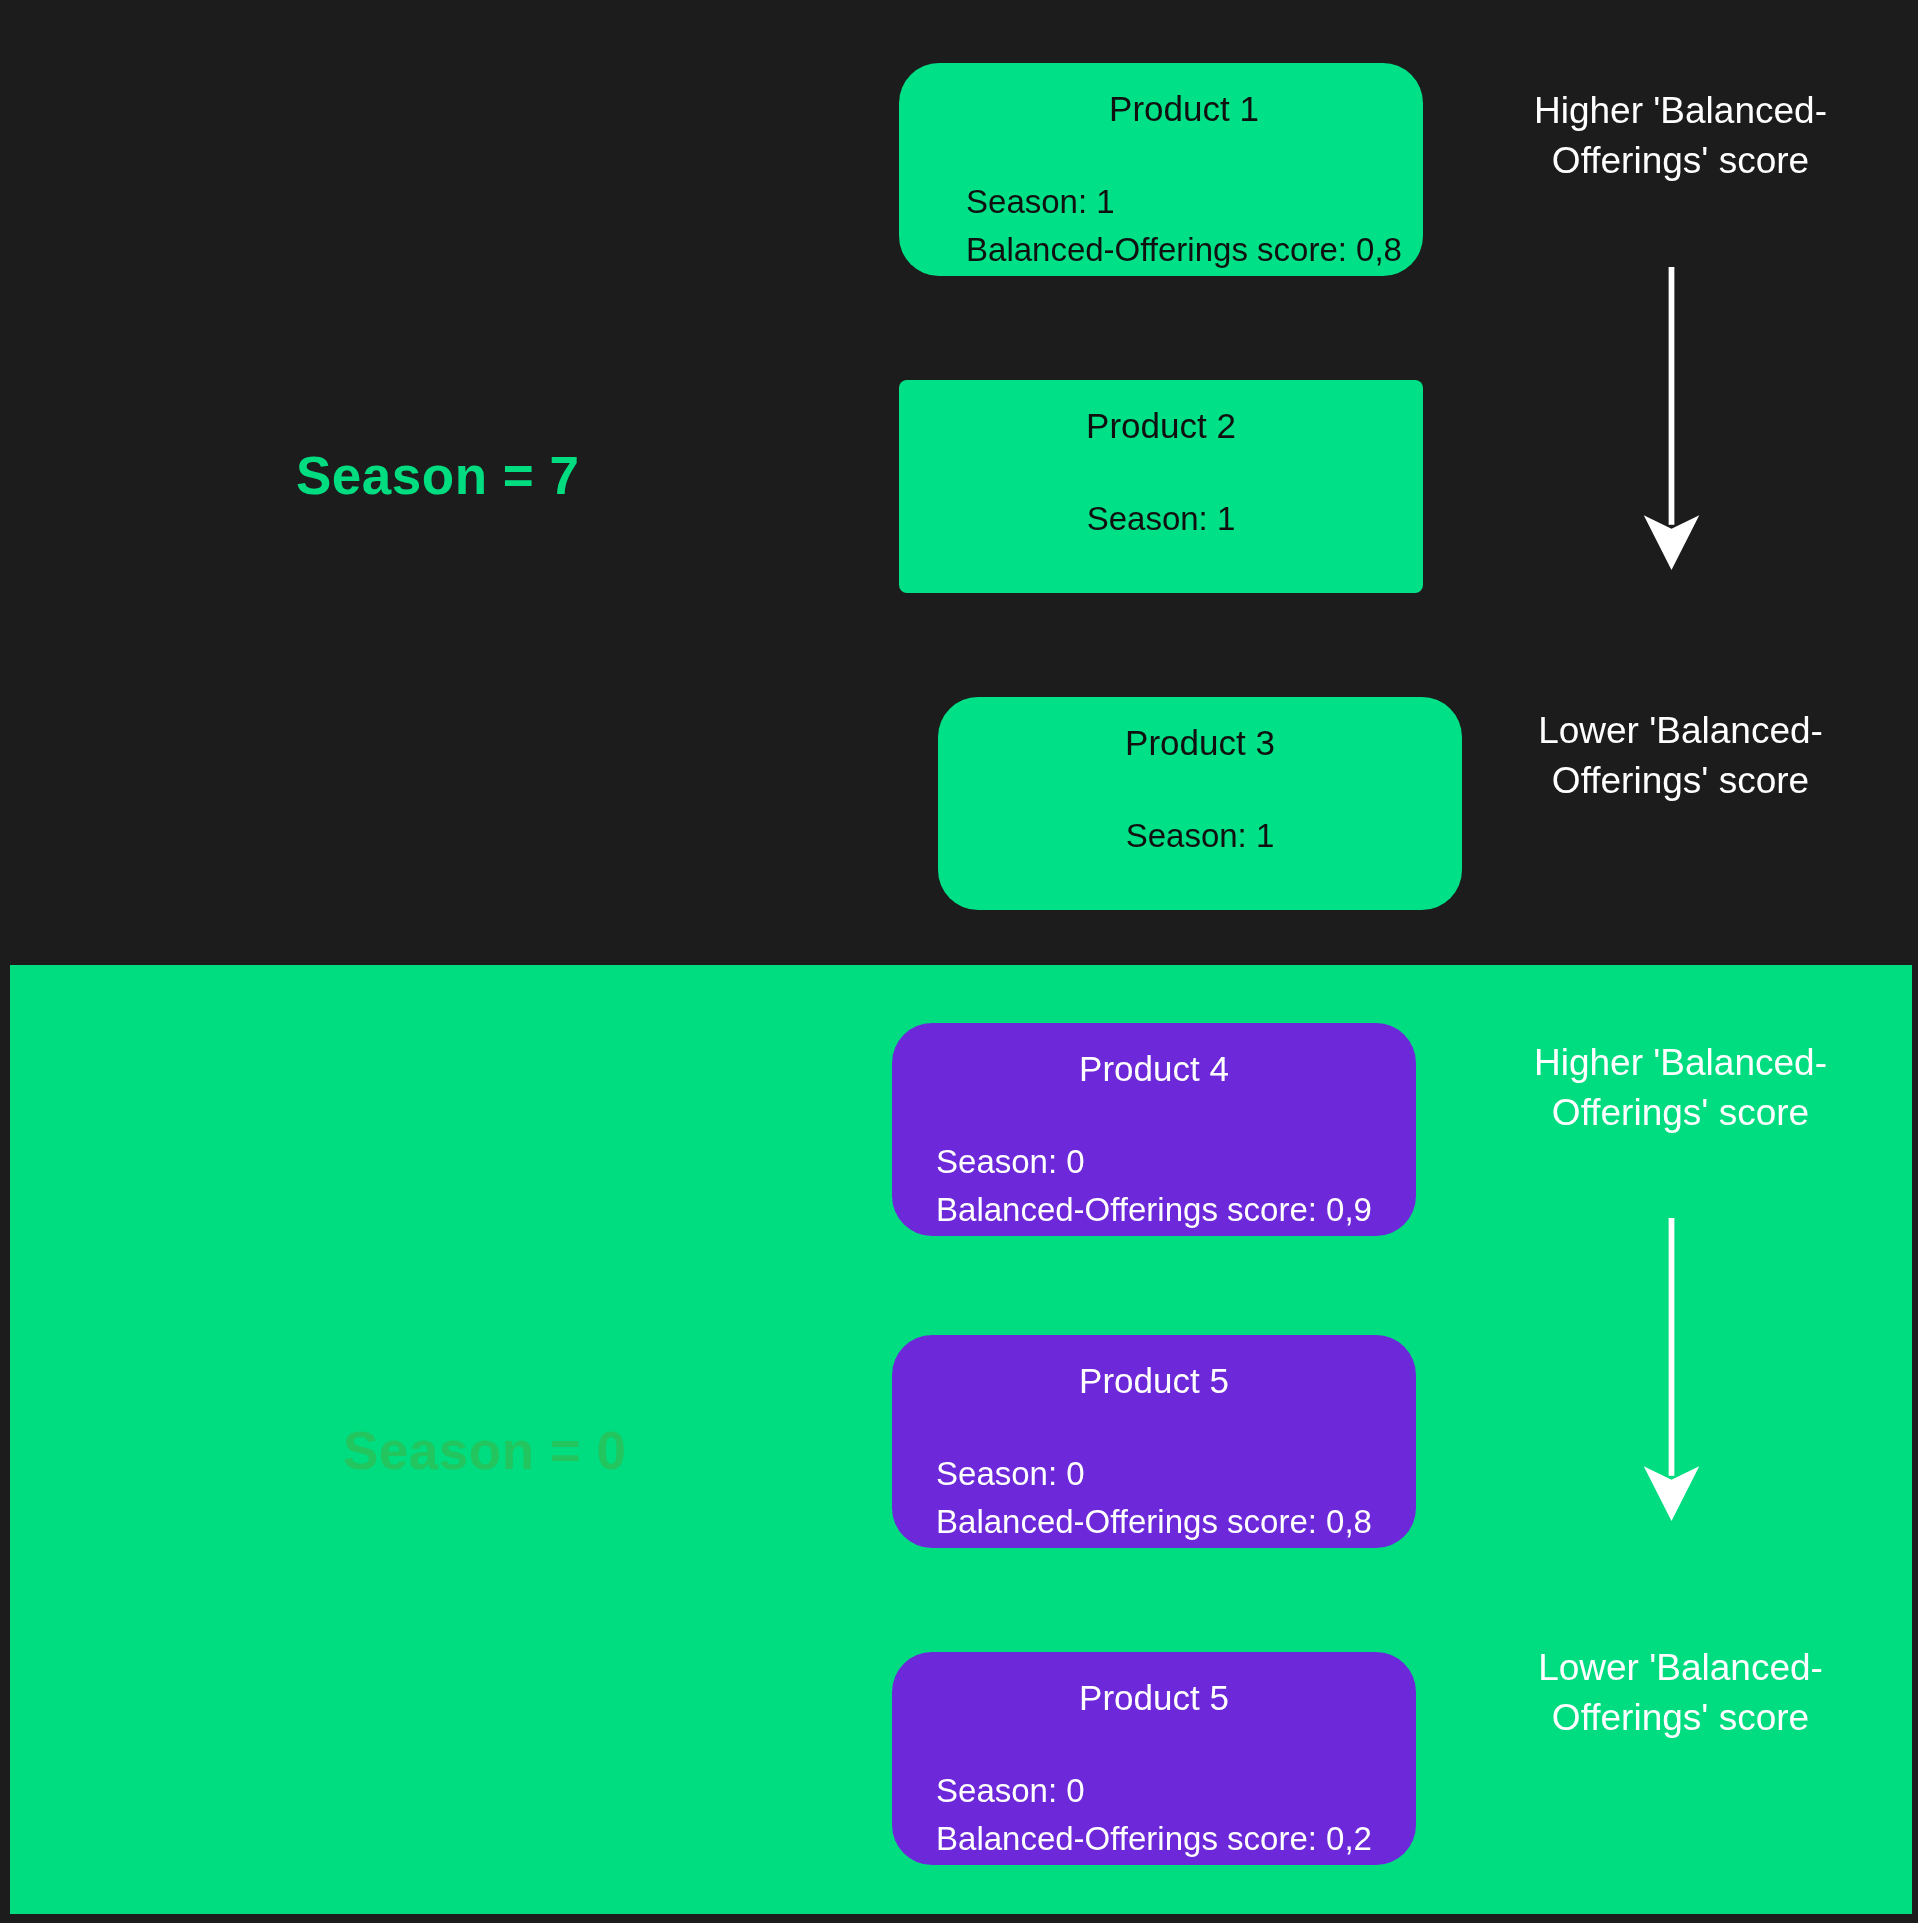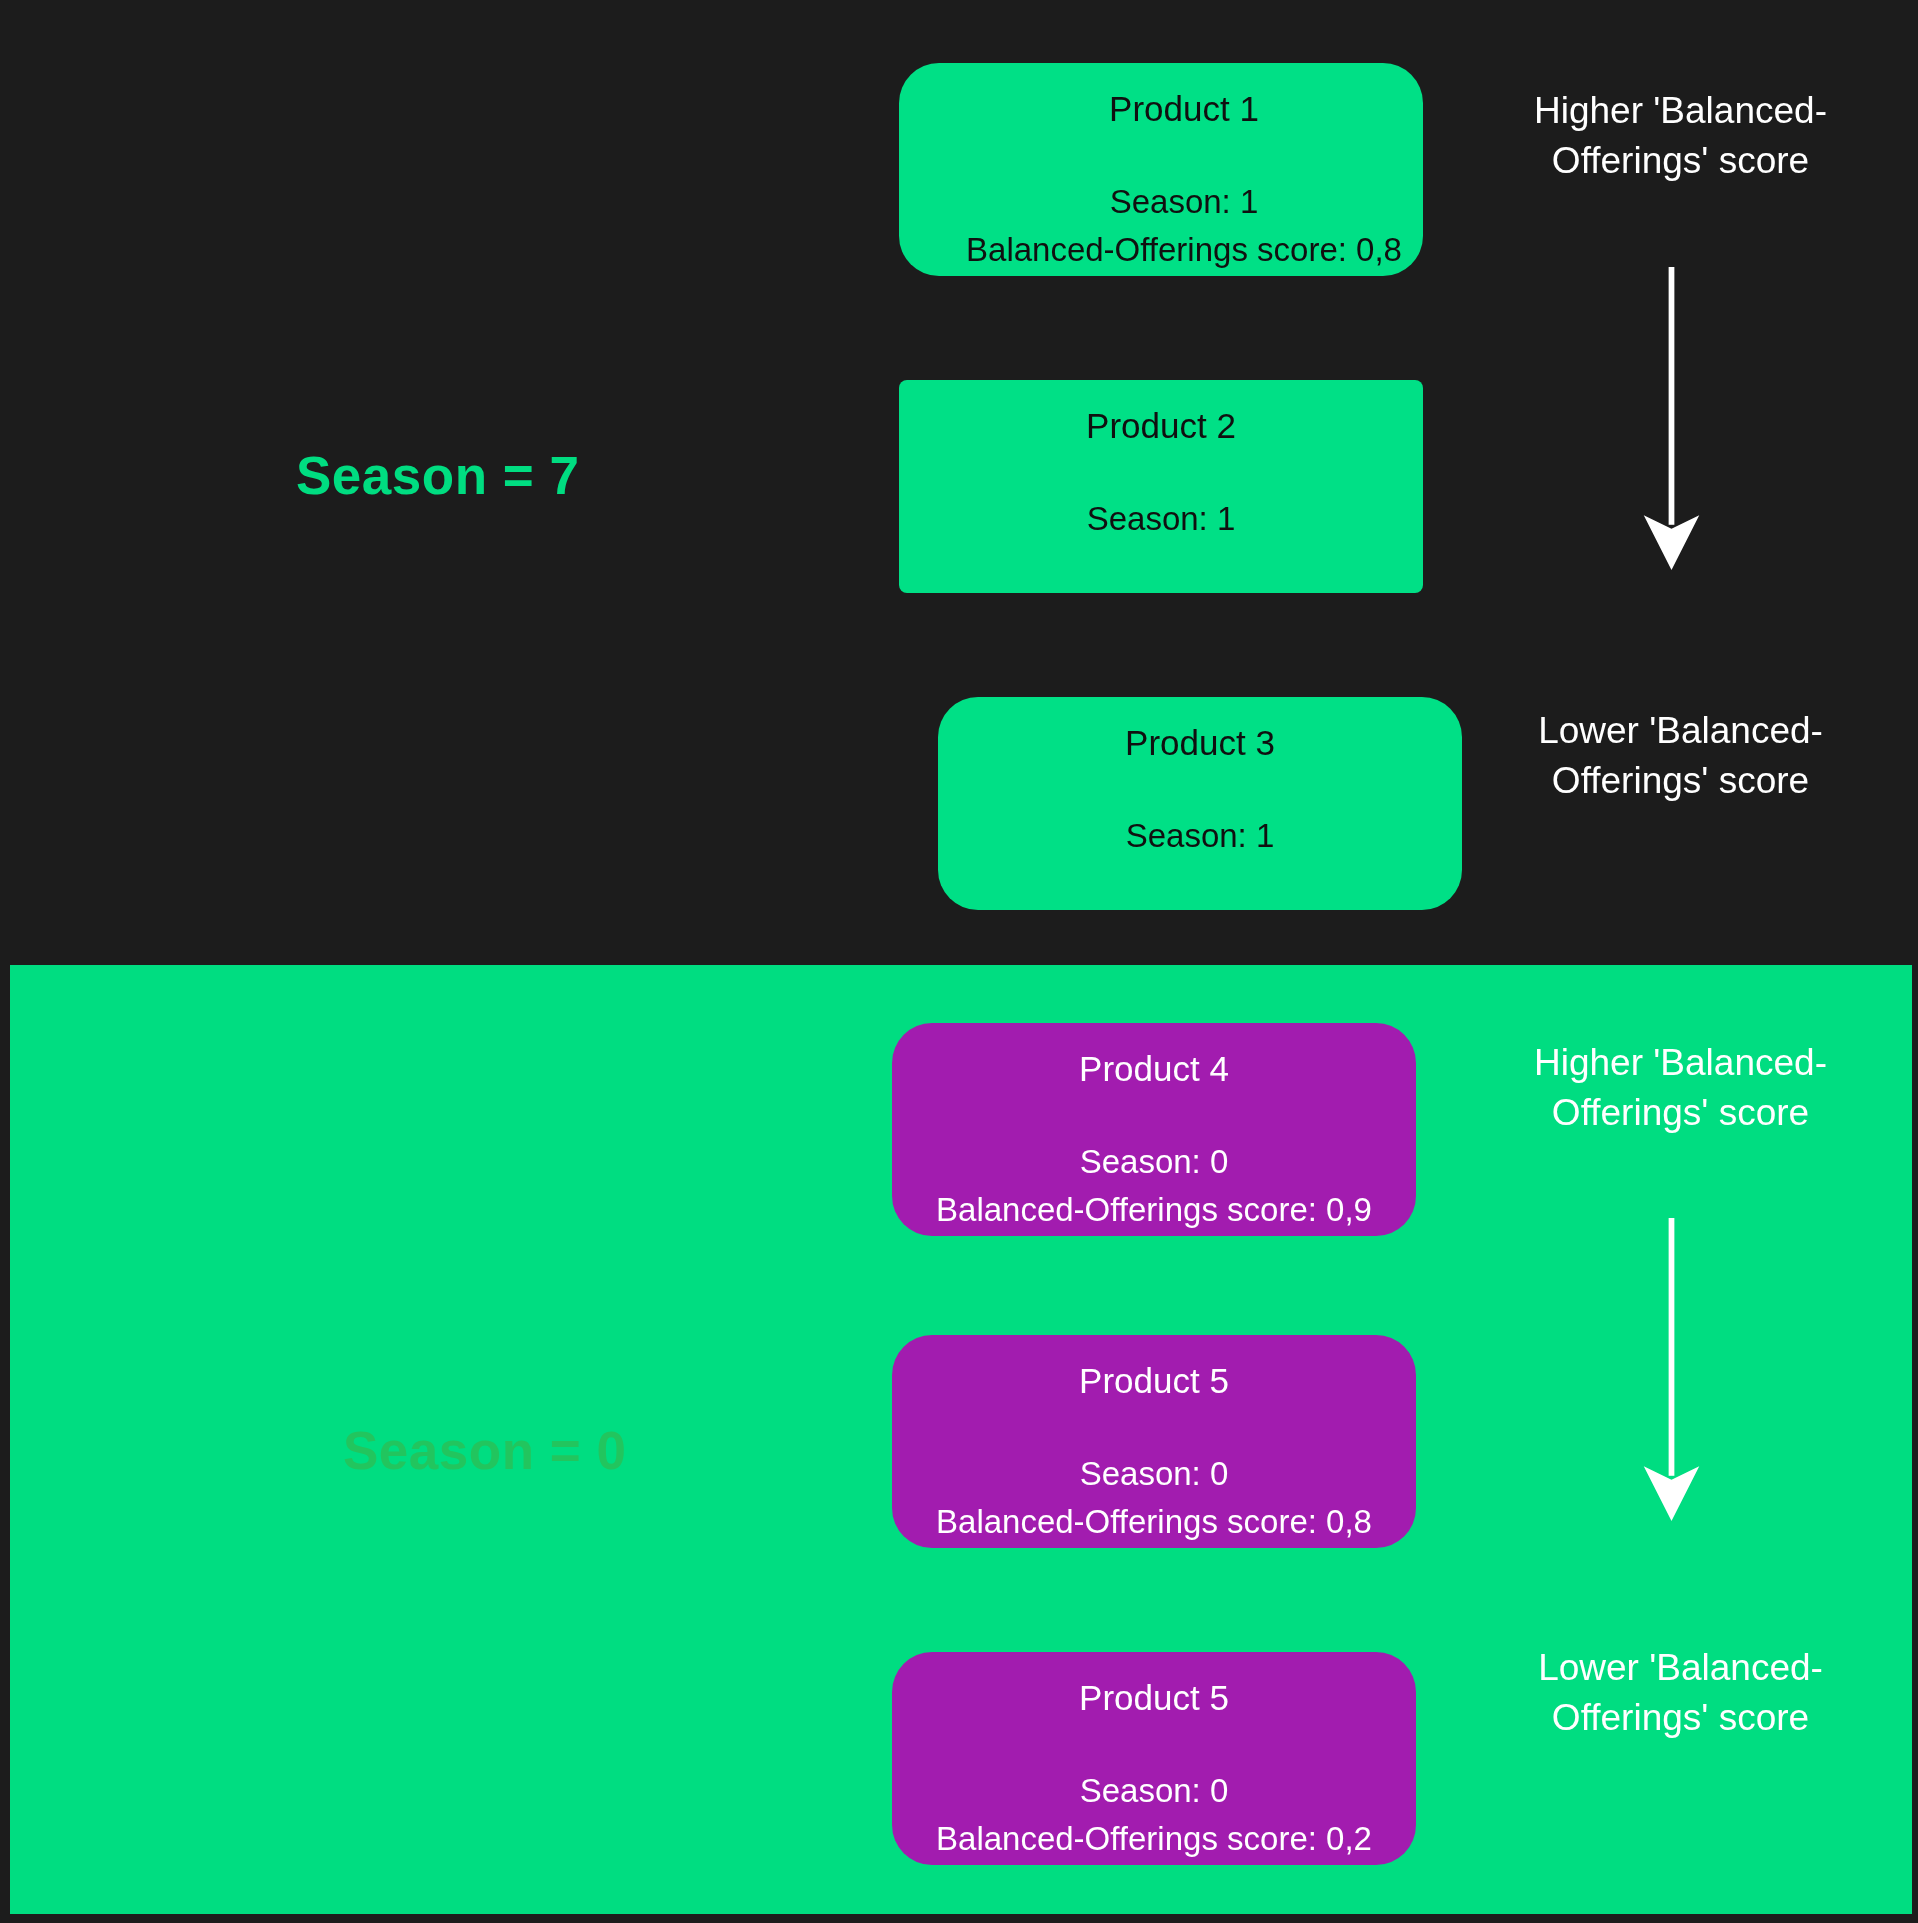--- a/index.html
+++ b/index.html
@@ -55,30 +55,29 @@
     width: 524px;
     height: 213px;
     border-radius: 40px;
     box-sizing: border-box;
     display: flex;
     flex-direction: column;
     align-items: center;
     padding-top: 25px;
   }
   .card-green { background: #00e086; color: #101010; }
-  .card-dark  { background: #a21caf; color: #ffffff; }
+  .card-dark  { background: #6d28d9; color: #ffffff; }
 
   .card-title {
     font-size: 35px;
     line-height: 42px;
     white-space: nowrap;
   }
   .card-body {
     margin-top: 48px;
-    text-align: center;
     font-size: 33px;
     line-height: 48px;
     white-space: nowrap;
   }
 
   
   #card-p1 { left: 899px; top: 63px; padding-left: 46px;  }
   #card-p2 { left: 899px; top: 380px; border-radius: 8px; }
   #card-p3 { left: 938px; top: 697px; }
   

